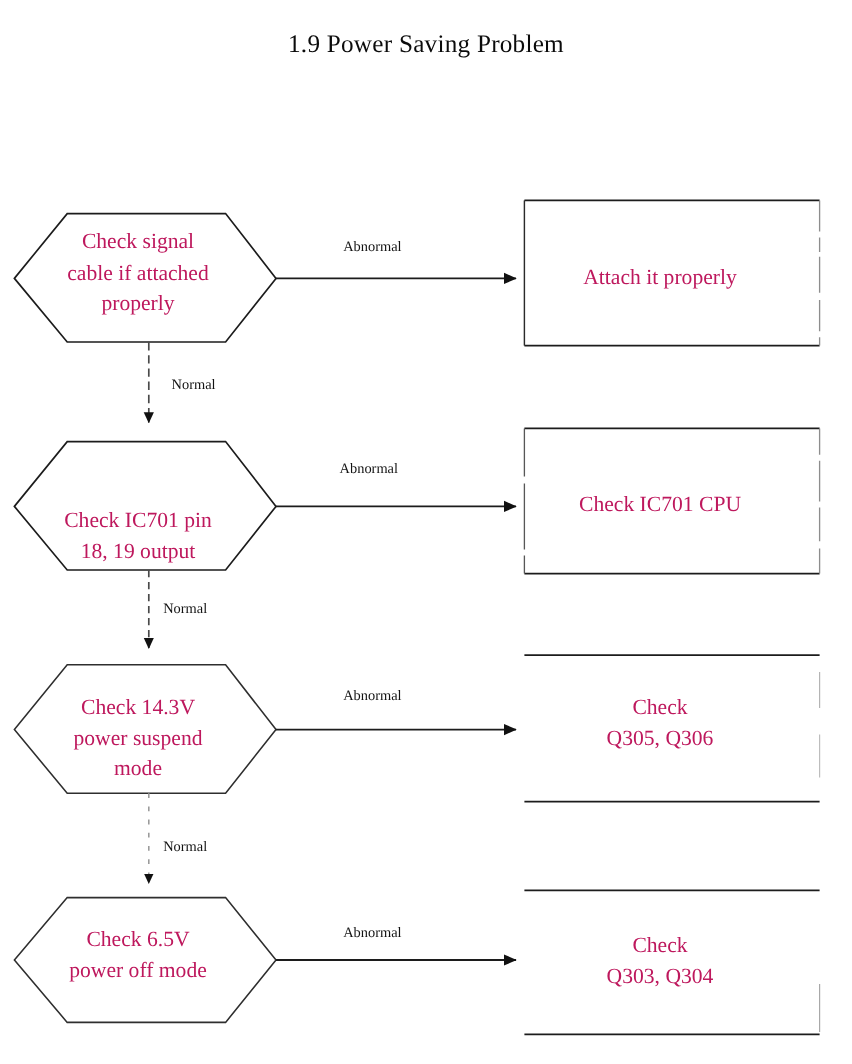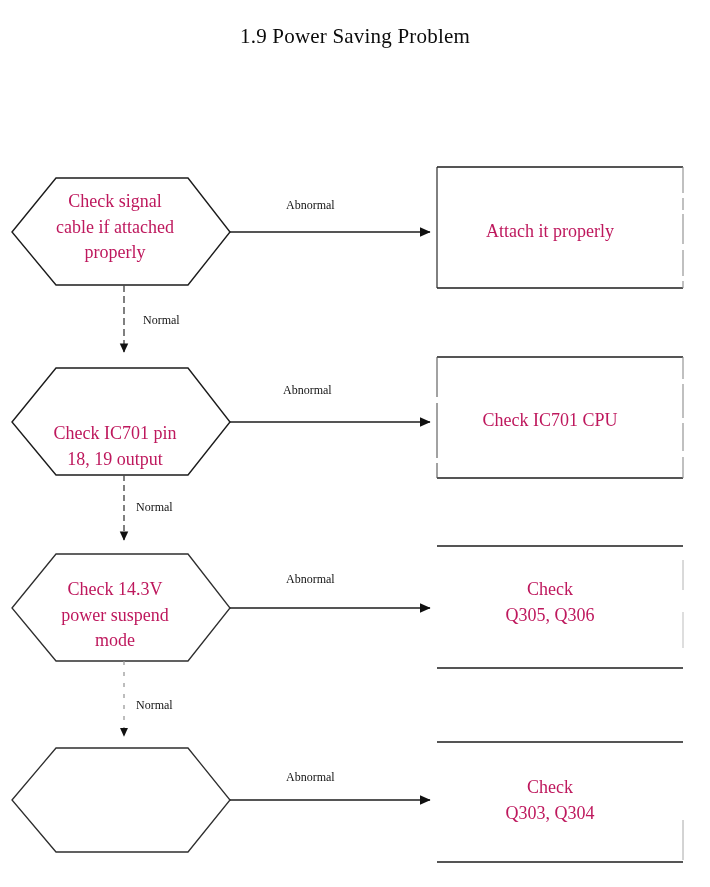--- a/index.html
+++ b/index.html
@@ -148,17 +148,19 @@
   <div class="edge-label" style="left:136px; top:500px;">Normal</div>
 
   <div class="node-text hex-text" style="left:6px; top:565px;margin-top:12px;">Check 14.3V
 power suspend
 mode</div>
   <div class="edge-label" style="left:286px; top:572px;">Abnormal</div>
   <div class="node-text box-text" style="left:436px; top:577px;">Check
 Q305, Q306</div>
   <div class="edge-label" style="left:136px; top:698px;">Normal</div>
 
+  <div class="node-text hex-text" style="left:6px; top:770px;">Check 6.5V
+power off mode</div>
   <div class="edge-label" style="left:286px; top:770px;">Abnormal</div>
   <div class="node-text box-text" style="left:436px; top:775px;">Check
 Q303, Q304</div>
 
 </div>
 
 </body></html>

